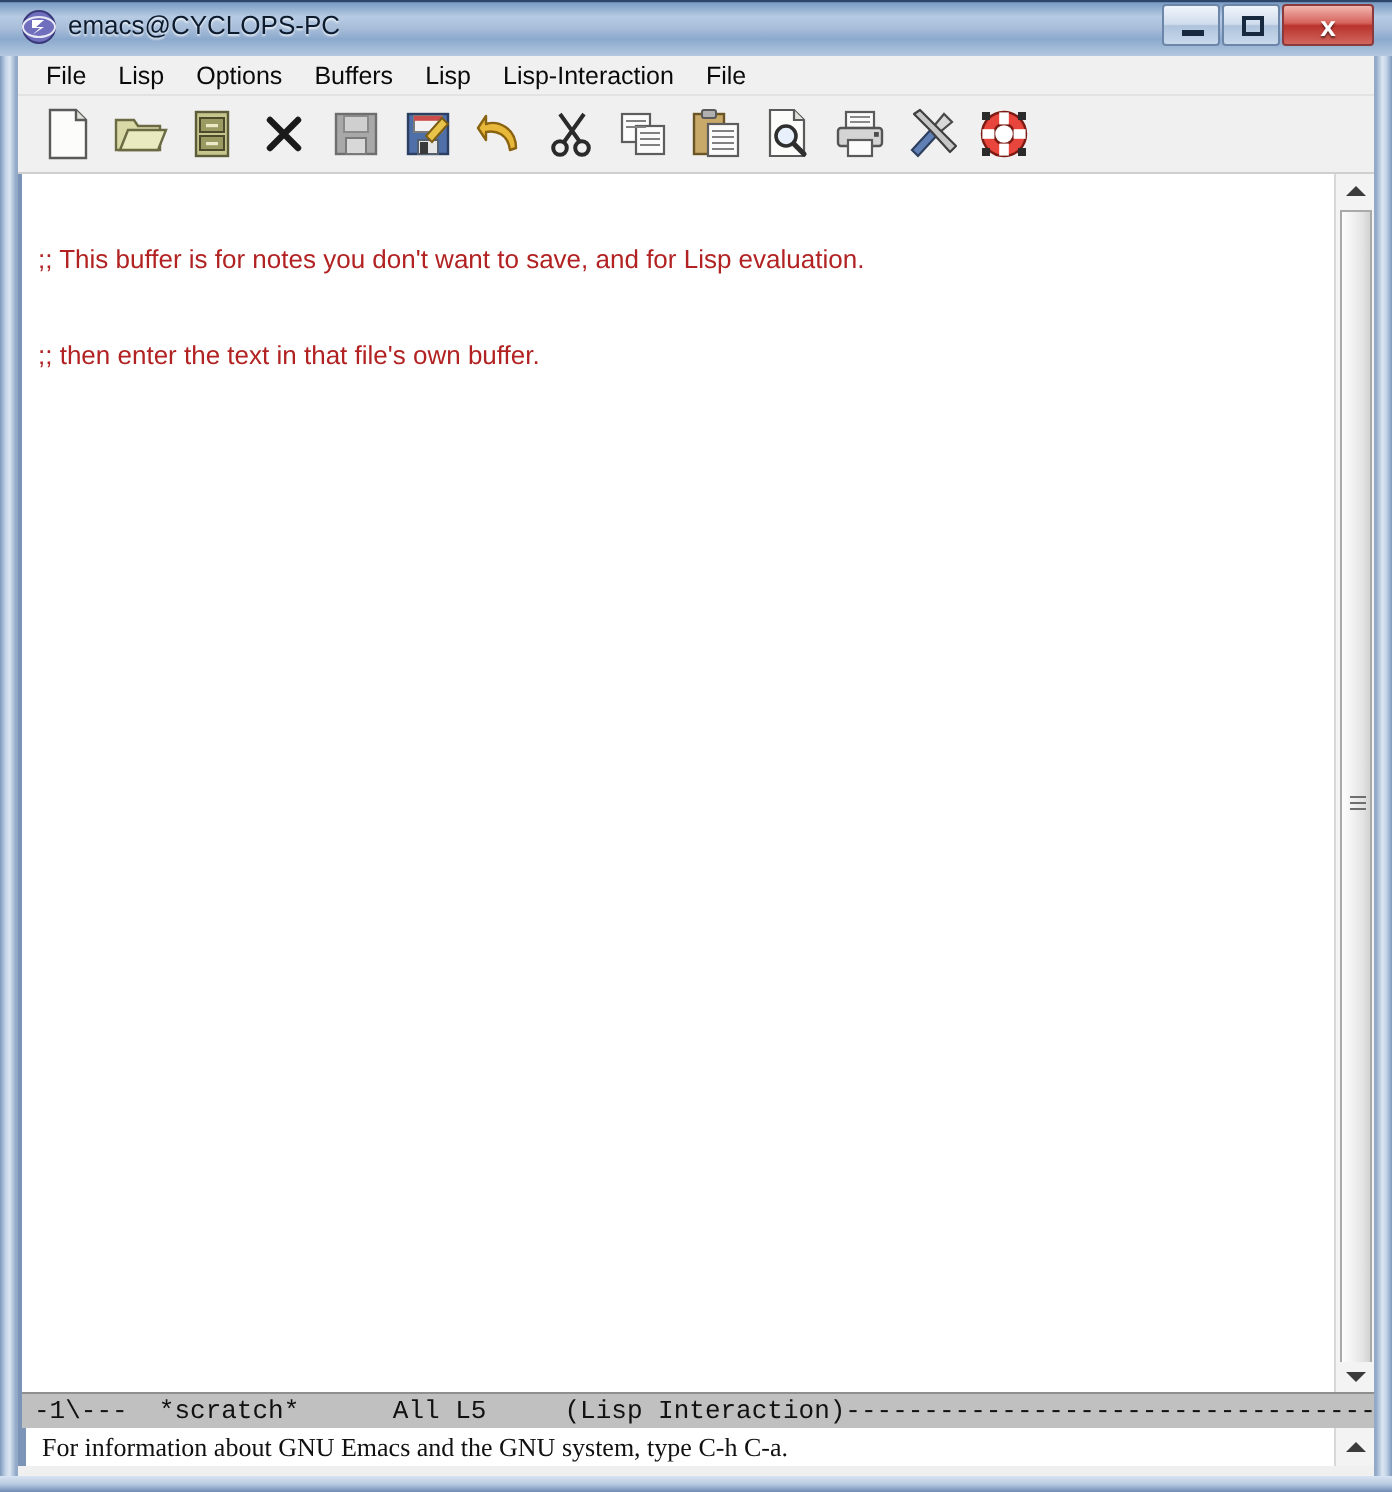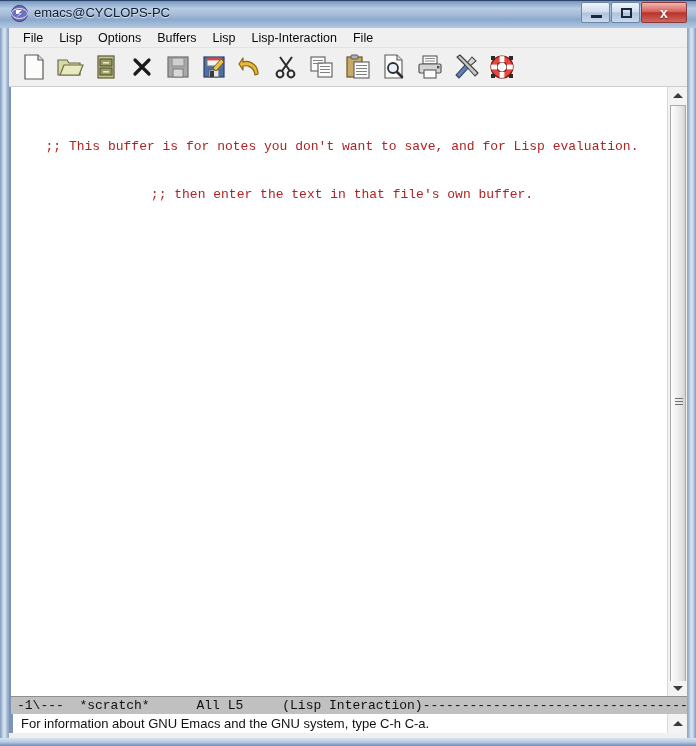--- a/index.html
+++ b/index.html
@@ -102,26 +102,25 @@
   .tool-btn svg{display:block;}
   
   #buffer-area{
     position:absolute;left:0;top:59px;width:678px;height:646px;
     background:#ffffff;
     border-left:2px solid #7b94b8;
     box-sizing:border-box;
   }
   #buffer-text{
     position:absolute;left:8px;top:40px;right:22px;top:1px;
-    padding-top:19px;
-    font-family:Liberation Mono, monospace;
+    padding-top:2px;
+    font-family:Liberation Sans, sans-serif;
     font-size:13px;line-height:16px;
     color:#b22222;
     white-space:pre;
-    text-align:center;
   }
   #buffer-text .line{height:16px;}
   
   #vscroll{
     position:absolute;right:0;top:0;width:20px;height:631px;
     background:#f3f3f3;
     border-left:1px solid #d8d8d8;
     box-sizing:border-box;
   }
   .sb-arrow{
@@ -154,21 +153,21 @@
     font-size:13px;color:#111;
     white-space:pre;overflow:hidden;
     padding-left:6px;line-height:18px;
   }
   
   #echo{
     position:absolute;left:0;bottom:0;width:678px;height:19px;
     background:#ffffff;
     border-left:2px solid #7b94b8;
     box-sizing:border-box;
-    font-family:Liberation Sans, sans-serif;
+    font-family:Liberation Serif, serif;
     font-size:13px;color:#111;
     white-space:pre;line-height:19px;
     padding-left:8px;overflow:hidden;
   }
   
   #echo-scroll{
     position:absolute;right:0;bottom:0;width:20px;height:19px;
     background:#f3f3f3;border-left:1px solid #d8d8d8;box-sizing:border-box;
     display:flex;align-items:center;justify-content:center;
   }

